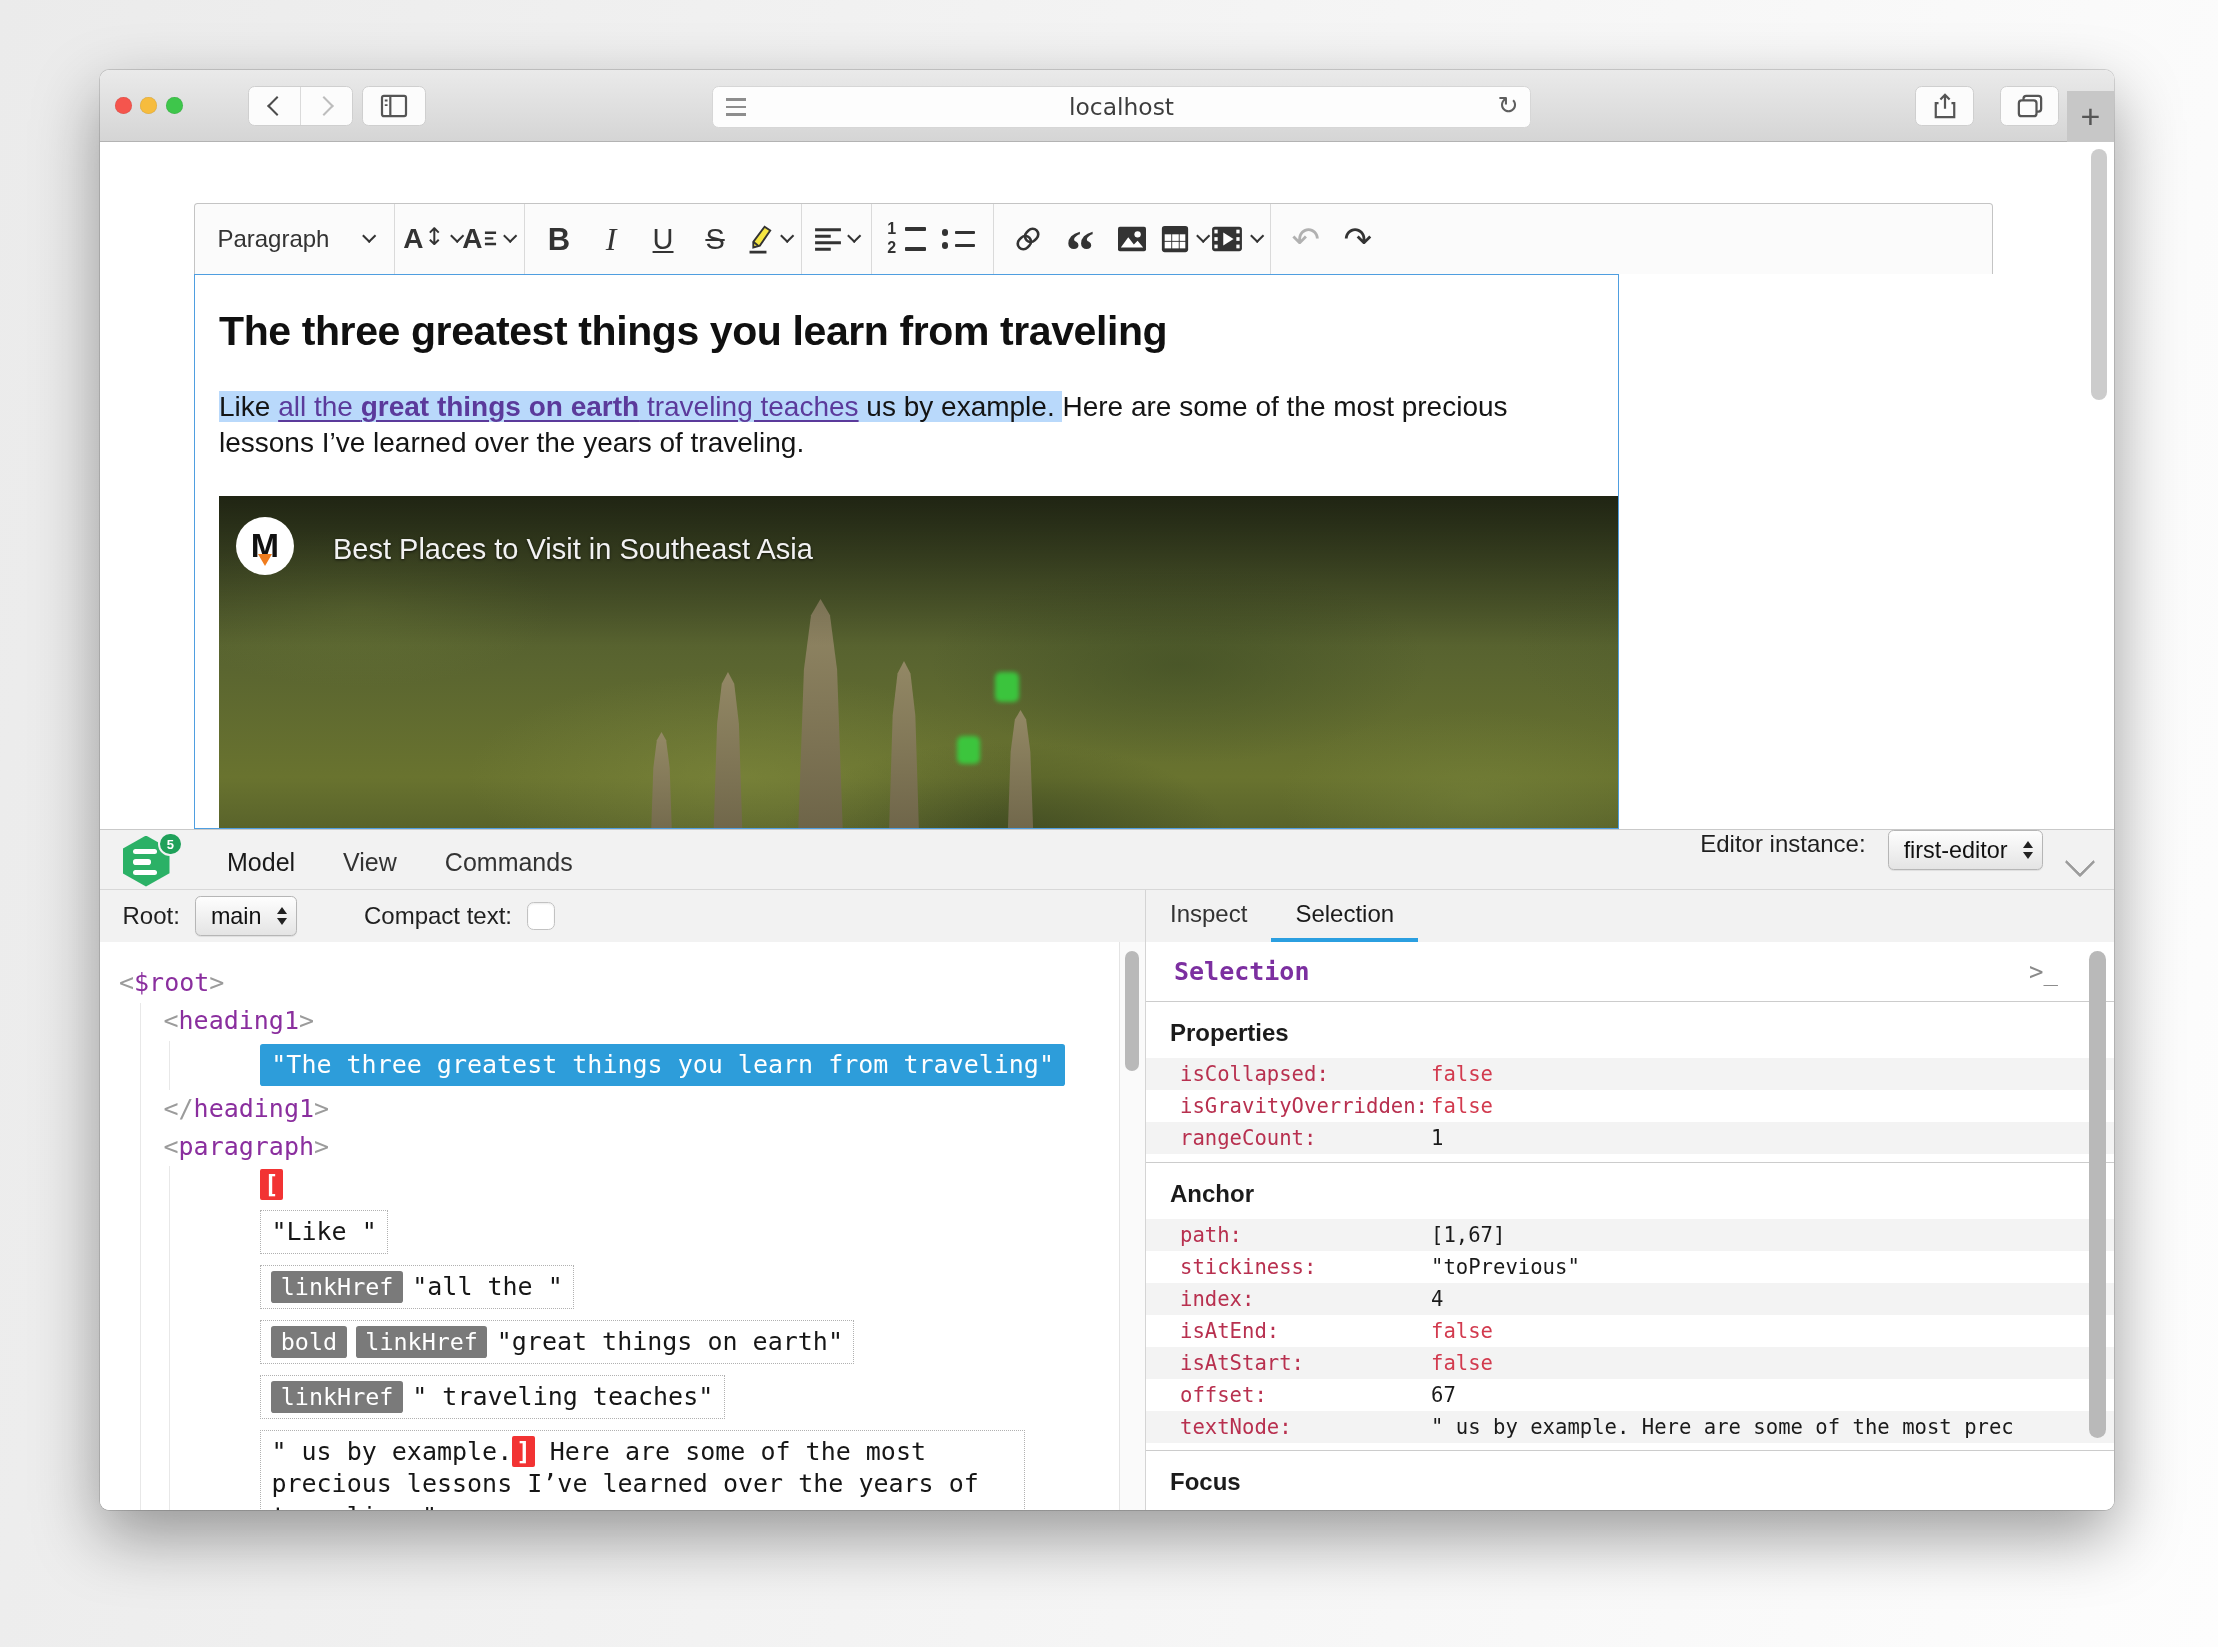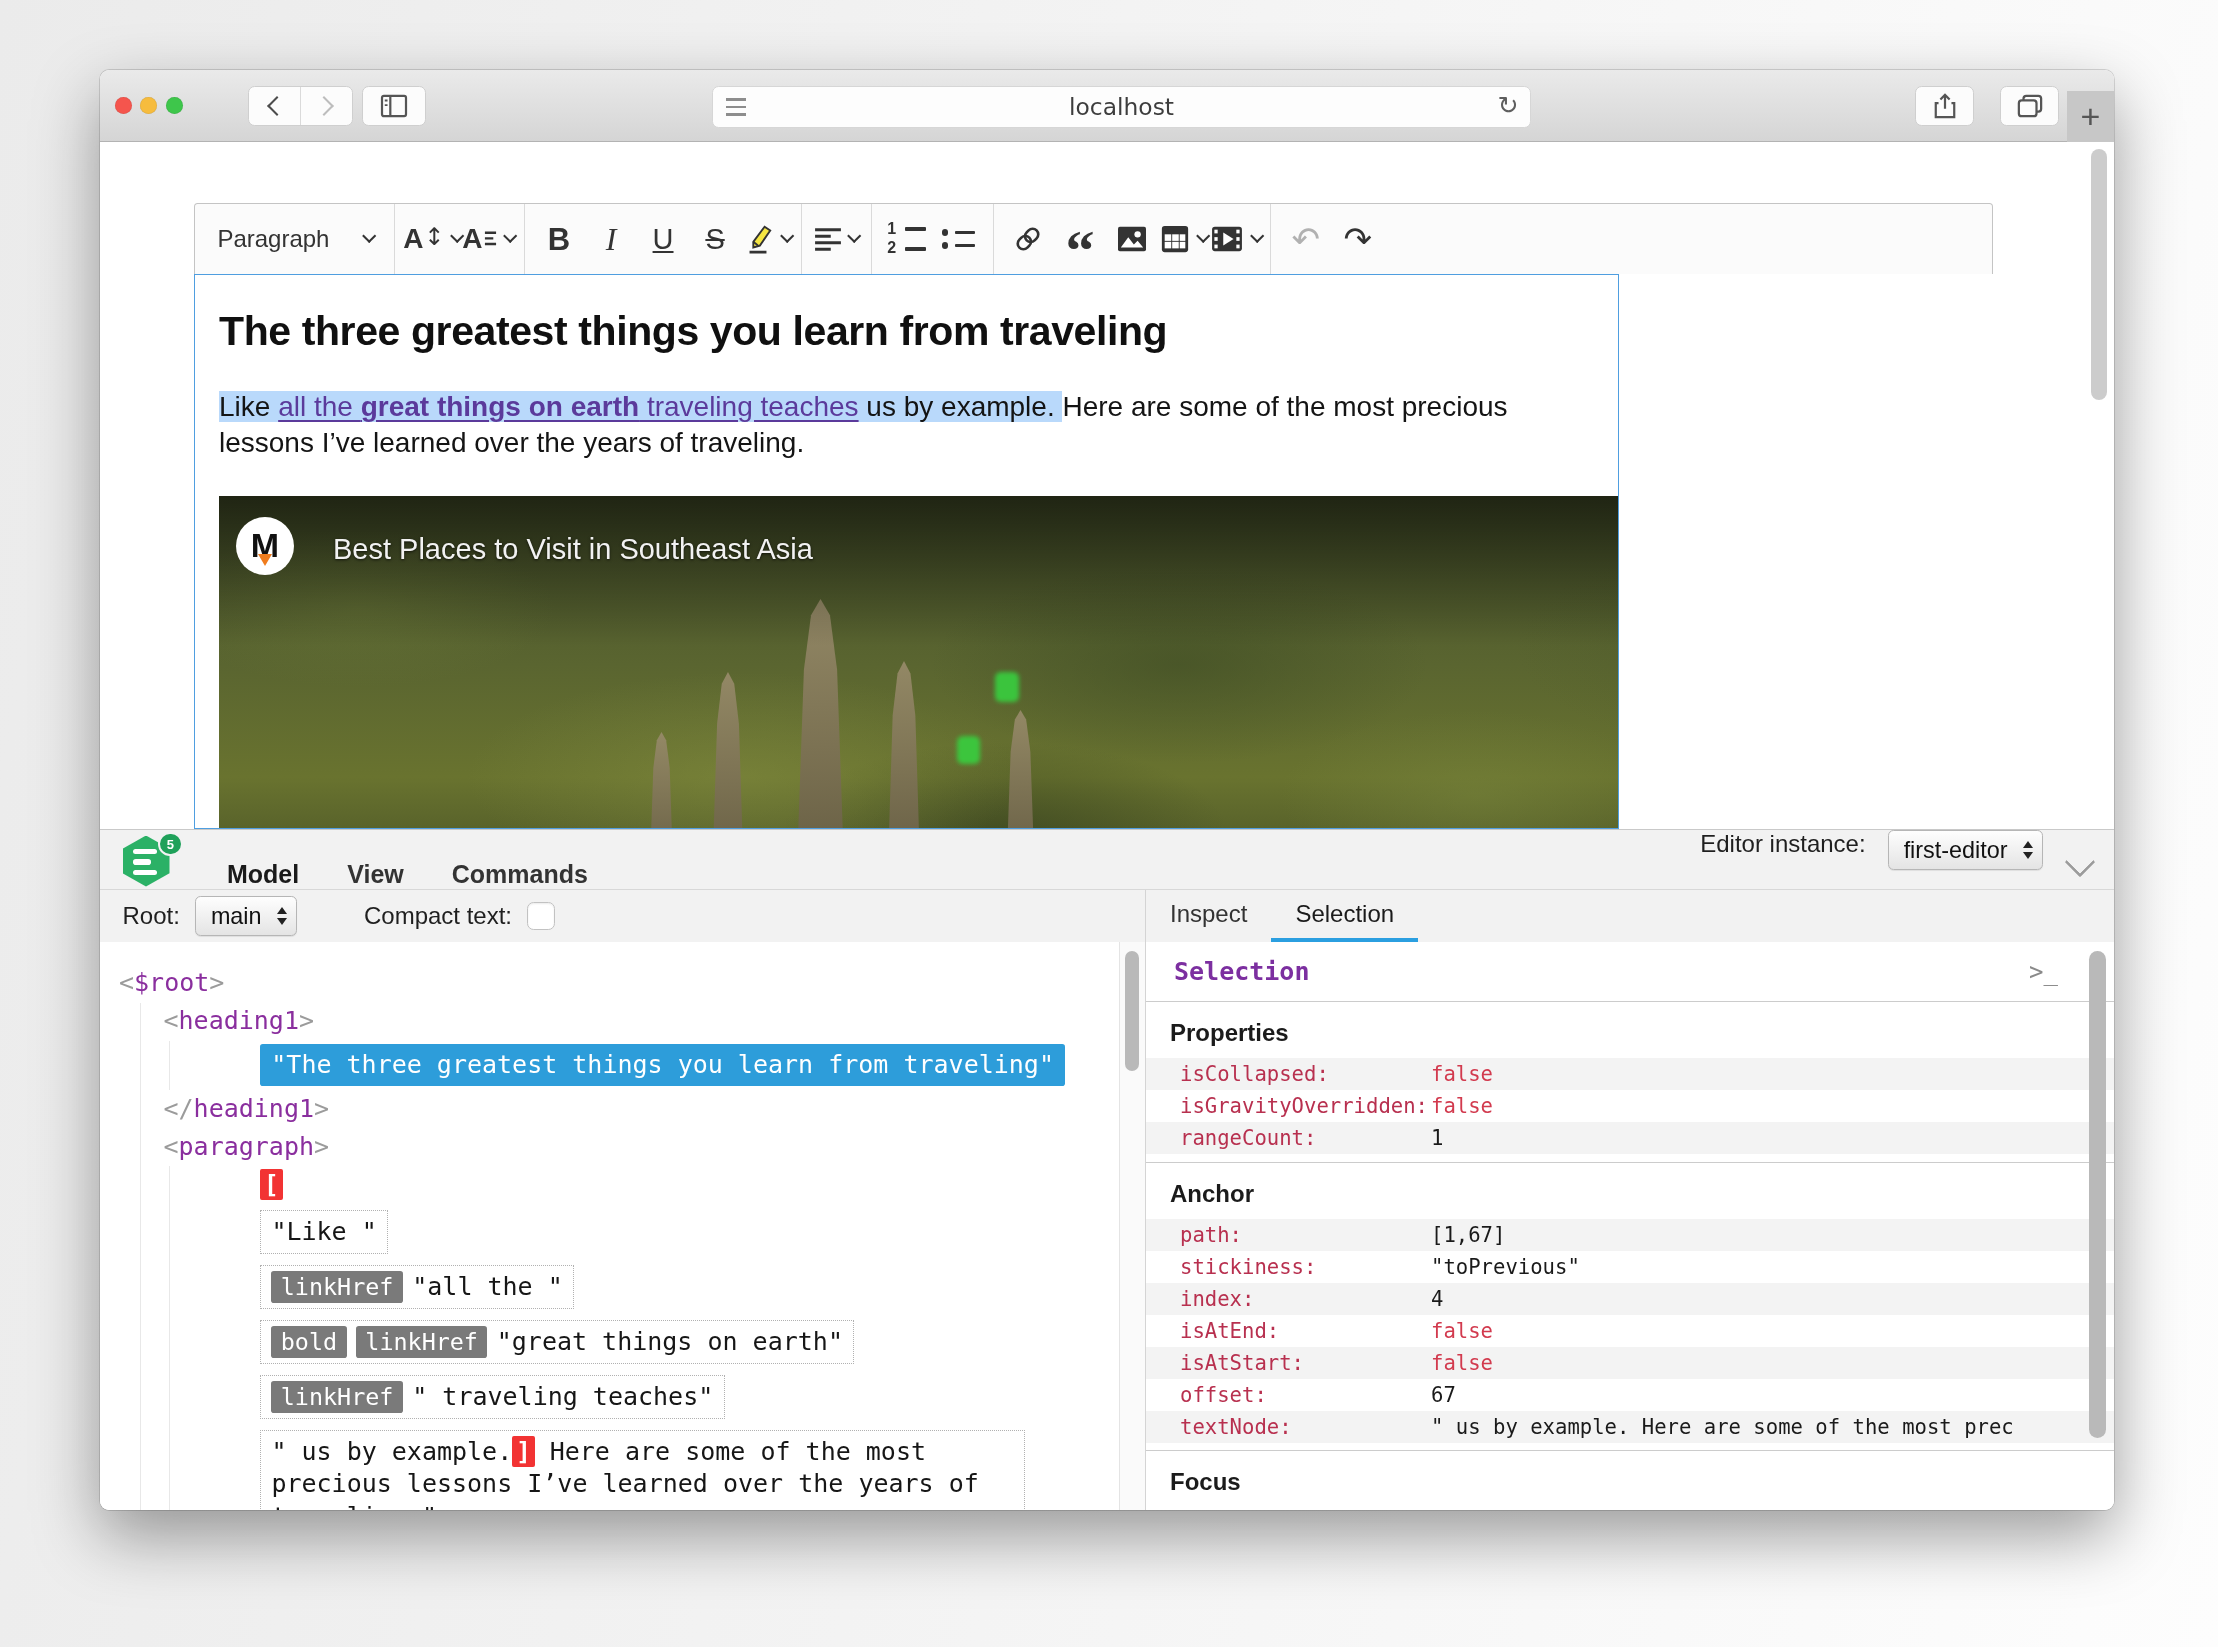--- a/index.html
+++ b/index.html
@@ -95,21 +95,21 @@
   .wl{left:1518px;width:122px;} .shr{left:1656px;width:75px;gap:38px;}
 
   
   .inspector{position:absolute;left:0;top:759px;width:2014px;height:681px;background:#fff;}
   .insp-head{position:absolute;left:0;top:0;right:0;height:60px;background:#f2f2f2;border-top:0.9px solid #c9c9c9;}
   .logo{position:absolute;left:22.5px;top:5.6px;width:47px;height:51px;background:#2bb166;
     clip-path:polygon(50% 0,100% 26%,100% 74%,50% 100%,0 74%,0 26%);}
   .logo i{position:absolute;left:10.3px;height:5.6px;border-radius:2.8px;background:#fff;}
   .badge5{position:absolute;left:58px;top:1.9px;width:20.6px;height:20.6px;border-radius:50%;background:#1fa15a;
     border:2.8px solid #f2f2f2;color:#fff;font-size:13px;font-weight:700;display:flex;align-items:center;justify-content:center;}
-  .htabs{position:absolute;left:103px;top:16px;height:100%;display:flex;font-weight:bold;}
+  .htabs{position:absolute;left:103px;top:4px;height:100%;display:flex;}
   .htab{padding:0 24px;display:flex;align-items:center;font-size:25px;color:#333;border-bottom:4.7px solid transparent;box-sizing:border-box;}
   .htab.active{border-bottom-color:#2b9fe0;color:#1a1a1a;}
   .instance{position:absolute;right:71px;top:0;height:100%;display:flex;align-items:flex-start;gap:22px;font-size:24px;color:#1f1f1f;}
   .msel{display:inline-flex;align-items:center;background:linear-gradient(#fefefe,#e4e4e4);border:0.9px solid #b6b6b6;
     border-radius:5.6px;height:38px;padding:0 9.4px 0 15px;font-size:23.4px;color:#111;box-shadow:0 0.9px 0.9px rgba(0,0,0,.08);}
   .steppers{display:flex;flex-direction:column;gap:3.7px;margin-left:15px;}
   .steppers i{width:0;height:0;border-left:5.6px solid transparent;border-right:5.6px solid transparent;}
   .steppers .up{border-bottom:7.5px solid #222;} .steppers .dn{border-top:7.5px solid #222;}
   .collapse{position:absolute;right:19px;top:19px;width:28px;height:28px;}
   .collapse::before{content:"";position:absolute;left:1.9px;top:1.9px;width:19px;height:19px;

